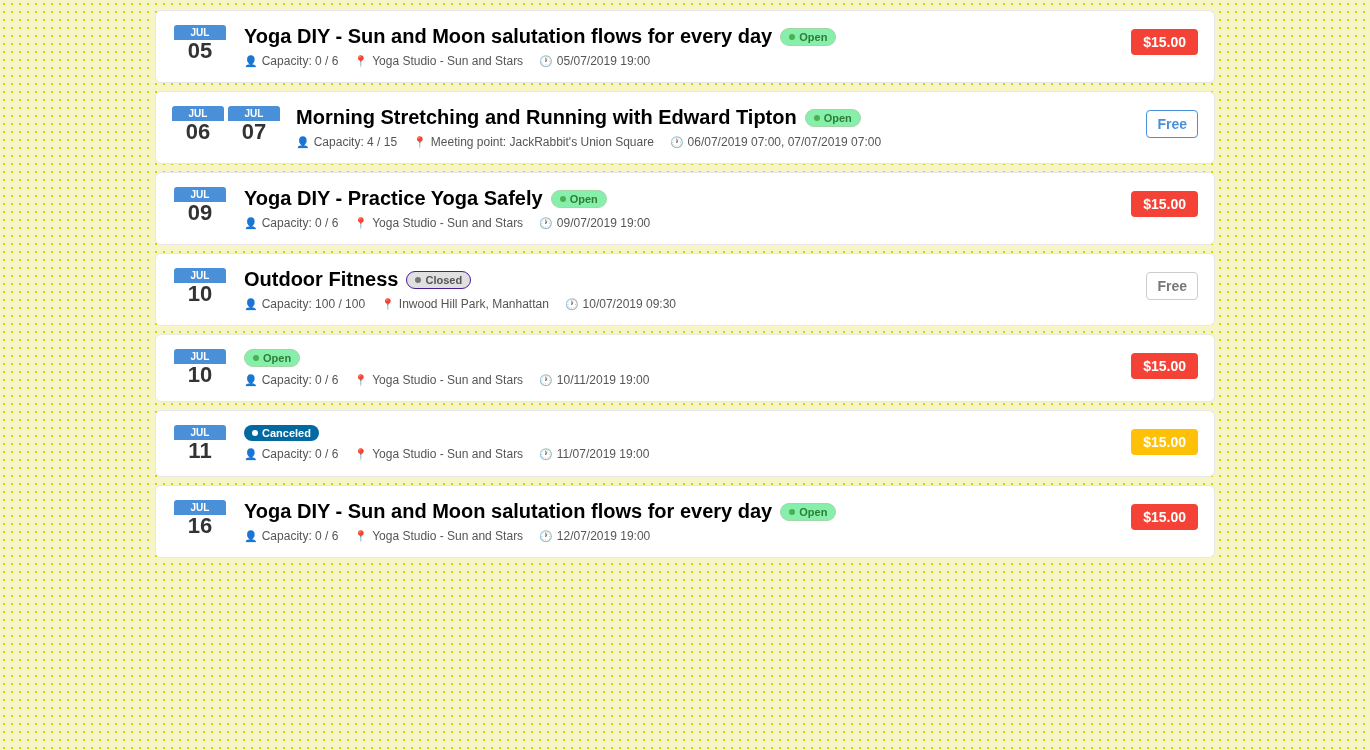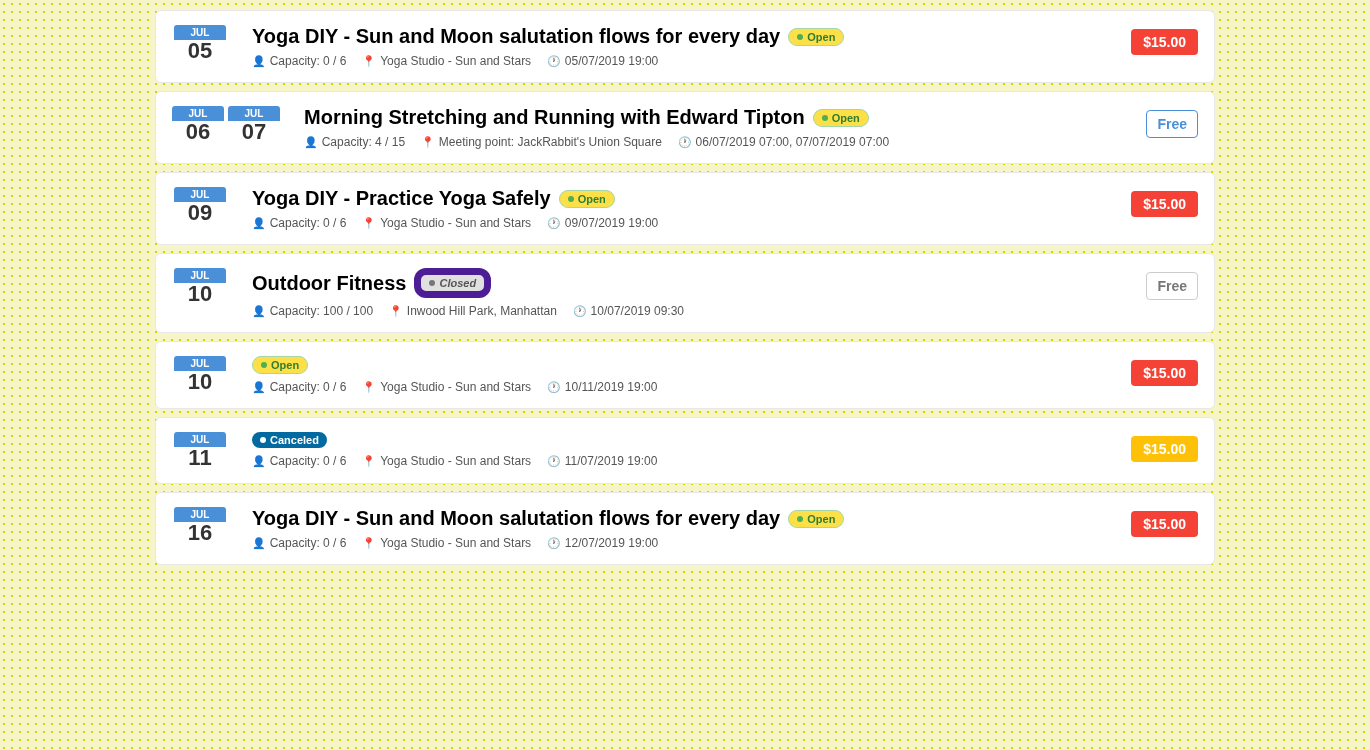--- a/index.html
+++ b/index.html
@@ -16,21 +16,21 @@
       margin: 0 auto;
       padding: 10px 20px;
     }
     .event-card {
       background: #fff;
       border-radius: 6px;
       margin-bottom: 8px;
       padding: 14px 16px;
       display: flex;
       align-items: flex-start;
-      gap: 24px;
+      gap: 16px;
       border: 1px solid #e8e8e8;
     }
     .date-badge {
       display: flex;
       flex-direction: column;
       align-items: center;
       min-width: 56px;
     }
     .date-badge-double {
       display: flex;
@@ -82,37 +82,36 @@
     .status-badge {
       display: inline-flex;
       align-items: center;
       gap: 4px;
       font-size: 11px;
       font-weight: 600;
       padding: 2px 8px;
       border-radius: 12px;
     }
     .status-open {
-      background: #fde047;
+      background: #86efac;
       color: #2e7d32;
       border: 1px solid #a5d6a7;
     }
     .status-open::before {
       content: '';
       display: inline-block;
       width: 6px;
       height: 6px;
       border-radius: 50%;
       background: #4caf50;
     }
     .status-closed {
       background: #e0e0e0;
       color: #555;
-      border: 7px solid #4c1d95;
-      font-style: italic;
+      border: 1px solid #4c1d95;
     }
     .status-closed::before {
       content: '';
       display: inline-block;
       width: 6px;
       height: 6px;
       border-radius: 50%;
       background: #777;
     }
     .status-canceled {

